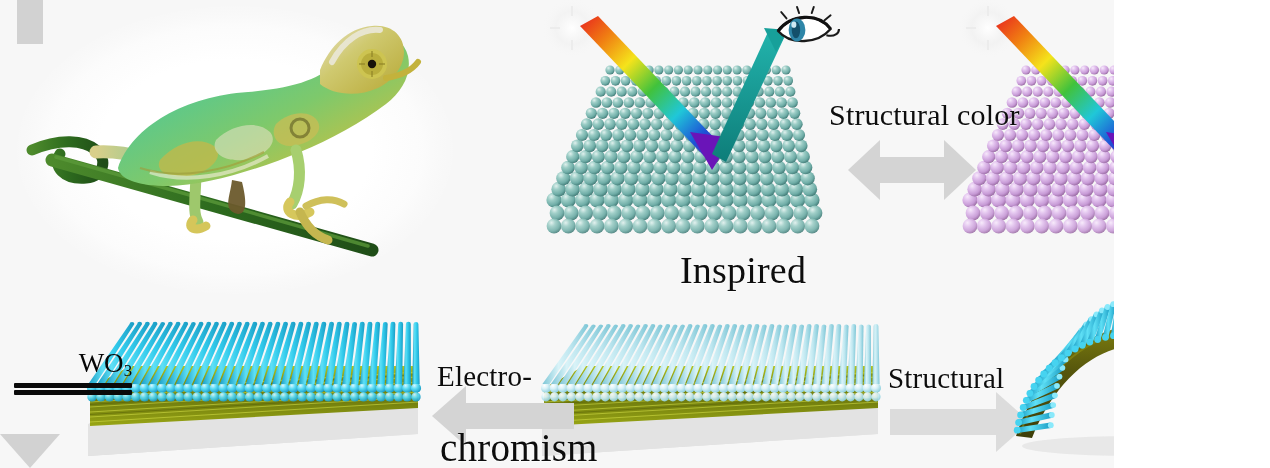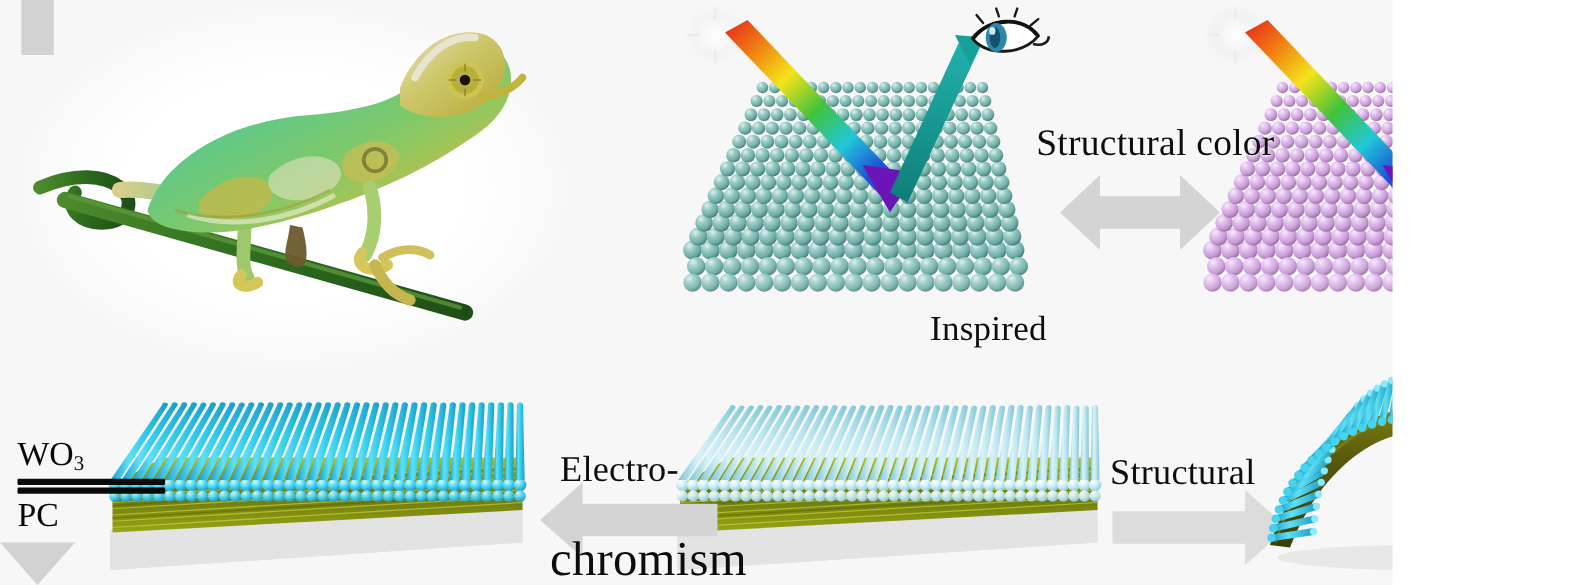--- a/index.html
+++ b/index.html
@@ -15,29 +15,29 @@
   
   .lbl{
     position:absolute;
     font-family:"Liberation Serif", serif;
     color:#0d0d0d;
     white-space:nowrap;
     letter-spacing:.2px;
     text-shadow:0 1px 1px rgba(255,255,255,.9);
   }
   #lbl-structural{ left:829px; top:98px; font-size:30px; }
-  #lbl-inspired  { left:744px; top:248px; font-size:28px; }
+  #lbl-inspired  { left:680px; top:248px; font-size:38px; }
   #lbl-deform    { left:888px; top:362px; font-size:29px; }
-  #lbl-electro   { left:448px; top:360px; font-size:29px; }
+  #lbl-electro   { left:437px; top:360px; font-size:29px; }
   #lbl-chrom     { left:440px; top:425px; font-size:39px; }
 
   
   #stacklabels{
     left:14px; top:348px; width:118px;
-    text-align:left;
+    text-align:right;
     font-size:27px; line-height:1.0;
     color:#070707;
   }
   #stacklabels .row{padding:2px 0 3px;}
   #stacklabels .rule{
     height:5px;background:#0a0a0a;border-radius:1px;margin:1px 0 2px;
   }
   #stacklabels sub{font-size:.62em;vertical-align:-.22em;}
 
   
@@ -1223,21 +1223,20 @@
         </g>
     </svg>
   </div>
 
   <div id="stacklabels" class="abs">
     <div class="row">
       <span>WO</span><sub>3</sub>
     </div>
     <div class="rule"></div>
     <div class="rule"></div>
-    <div class="row">PC</div>
   </div>
 
   <div class="arrow-h" style="left:432px;top:386px;width:142px;height:60px;">
     <div class="shaft" style="left:32px;width:110px;"></div>
     <div class="head" style="left:0;border-right:34px solid #d4d4d4;"></div>
   </div>
   <div class="lbl" id="lbl-electro">Electro-</div>
   <div class="lbl" id="lbl-chrom">chromism</div>
 
   <div class="lbl" id="lbl-deform">Structural</div>

